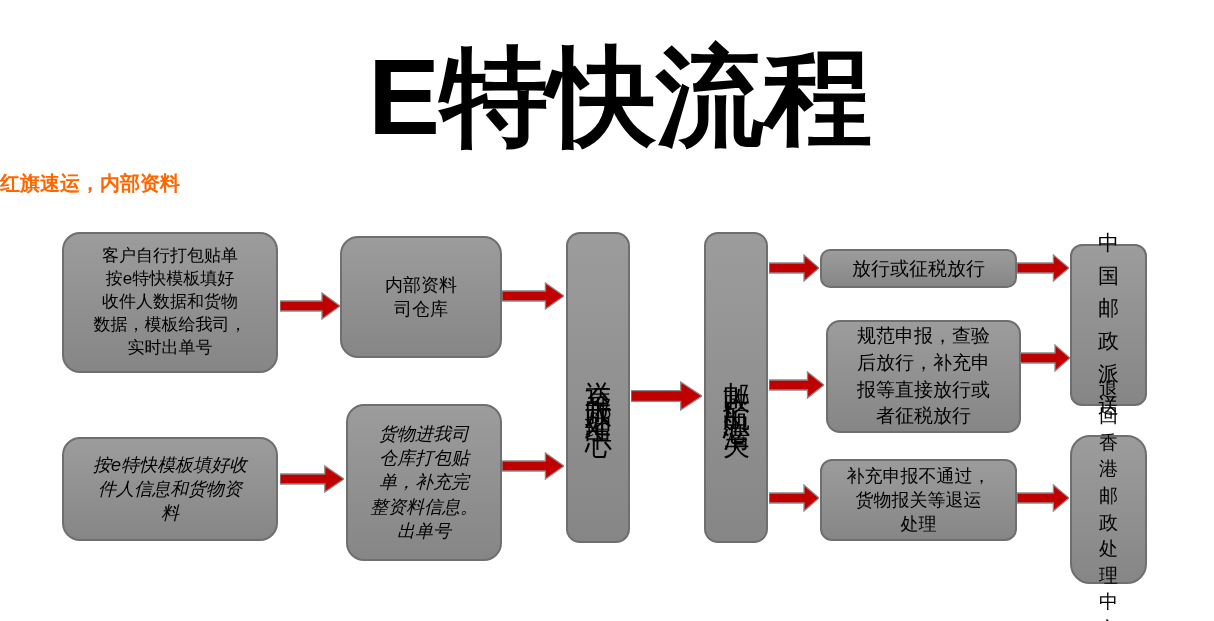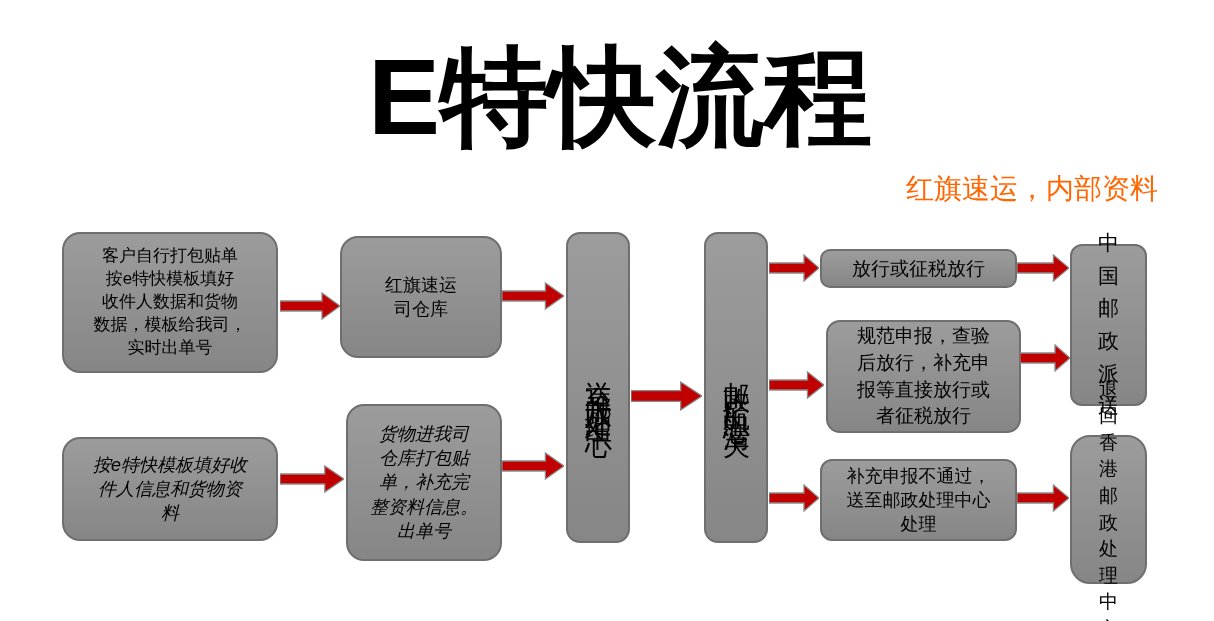--- a/index.html
+++ b/index.html
@@ -18,21 +18,21 @@
   .canvas{position:relative;width:1214px;height:621px;background:var(--background);overflow:hidden;}
 
   .title{
     position:absolute;top:24px;left:0;width:100%;margin:13px;
     text-align:center;font-size:108px;font-weight:900;line-height:1.12;
     color:var(--title);letter-spacing:0;
     font-family:"Liberation Sans",sans-serif;
   }
   .subtitle{
     position:absolute;top:170px;left:0;width:1158px;
-    text-align:right;font-size:28px;font-weight:400;
+    text-align:left;font-size:20px;font-weight:700;
     color:var(--subtitle);
   }
 
   .box{
     position:absolute;display:flex;align-items:center;justify-content:center;
     text-align:center;white-space:pre-line;
     background:linear-gradient(180deg,var(--box-fill-top),var(--box-fill-bottom));
     border:2px solid var(--box-border);
     border-radius:18px;color:var(--box-text);
     font-size:17px;line-height:1.35;padding:6px 20px;
@@ -73,36 +73,36 @@
   <div class="subtitle">红旗速运，内部资料</div>
 
   <div class="box b1">客户自行打包贴单
 按e特快模板填好
 收件人数据和货物
 数据，模板给我司，
 实时出单号</div>
   <div class="box b2">按e特快模板填好收
 件人信息和货物资
 料</div>
-  <div class="box b3">红旗速运
+  <div class="box b3">内部资料
 司仓库</div>
   <div class="box b4">货物进我司
 仓库打包贴
 单，补充完
 整资料信息。
 出单号</div>
   <div class="box vbox b5">送至邮政处理中心</div>
   <div class="box vbox b6">邮政广航中心清关</div>
   <div class="box b7">放行或征税放行</div>
   <div class="box b8">规范申报，查验
 后放行，补充申
 报等直接放行或
 者征税放行</div>
   <div class="box b9">补充申报不通过，
-送至邮政处理中心
+货物报关等退运
 处理</div>
   <div class="box b10">中国
 邮政
 派送</div>
   <div class="box b11">退回
 香港
 邮政
 处理
 中心</div>
 

